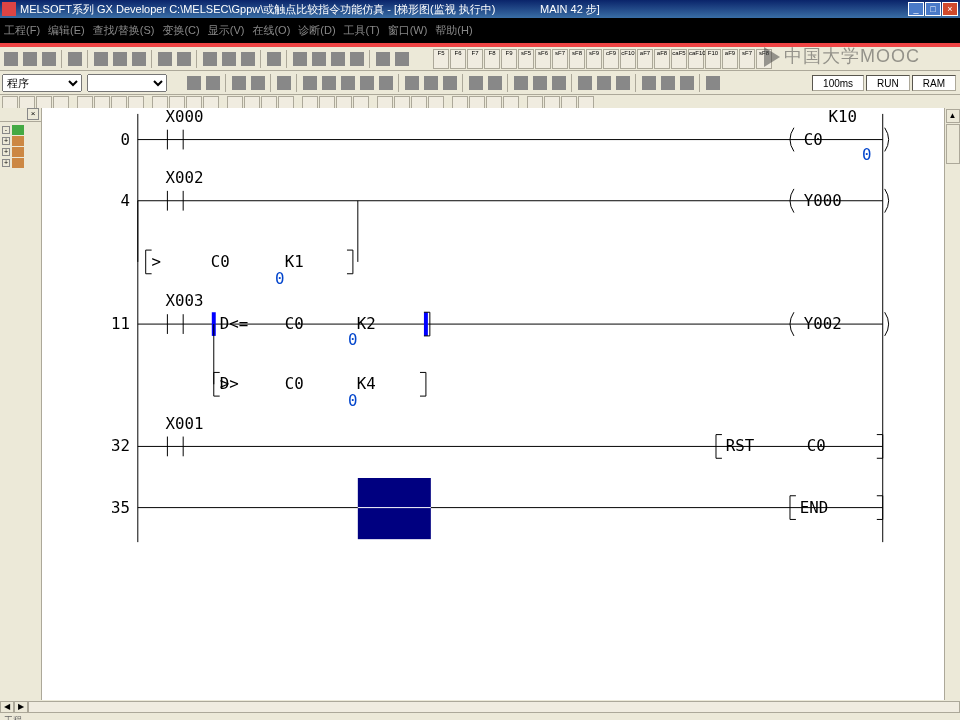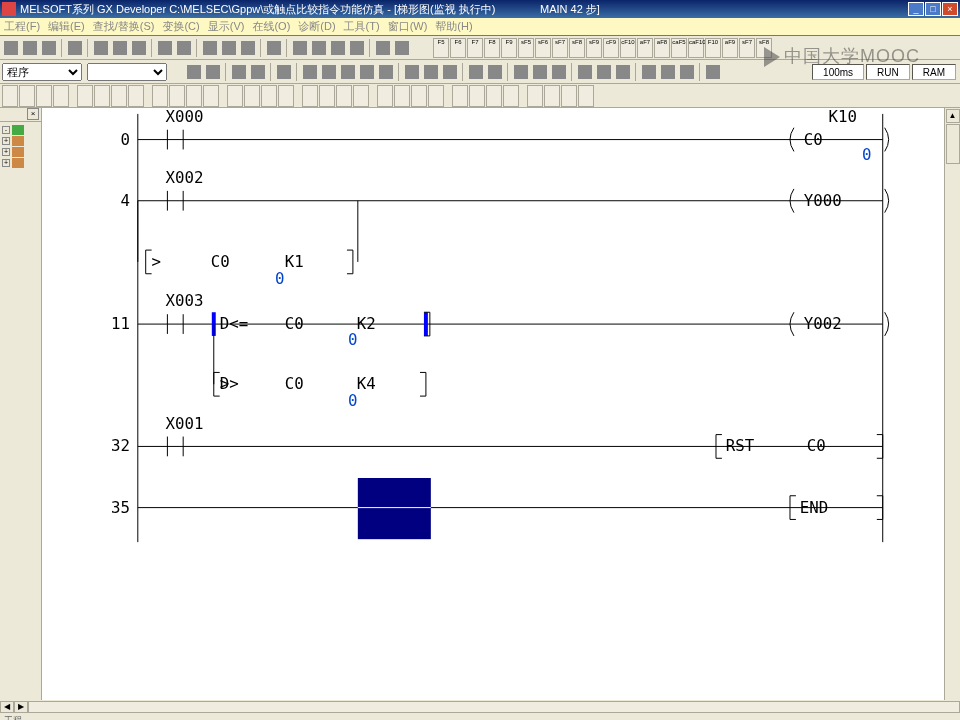--- a/index.html
+++ b/index.html
@@ -8,21 +8,21 @@
 
 .titlebar { background: linear-gradient(to bottom, #0a246a, #3a6ea5); height: 18px; color: #fff; display: flex; align-items: center; padding: 8px 2px; font-size: 11px; }
 .titlebar .app-icon { width: 14px; height: 14px; background: #d44; margin-right: 4px; }
 .titlebar .title-text { flex: 1; white-space: nowrap; overflow: hidden; }
 .titlebar .title-center { position: absolute; left: 540px; color: #fff; }
 .titlebar .win-btns { display: flex; gap: 1px; }
 .titlebar .win-btn { width: 16px; height: 14px; background: #4a7ac8; border: 1px solid #fff; color: #fff; font-size: 9px; text-align: center; line-height: 12px; cursor: pointer; }
 .titlebar .win-btn.close { background: #d04a2c; }
 
 
-.menubar { background: #fef9c3; height: 18px; display: flex; align-items: center; padding: 0 4px; font-size: 11px; color: #888; border-bottom: 1px solid #ef4444; }
+.menubar { background: #000000; height: 29px; display: flex; align-items: center; padding: 0 4px; font-size: 11px; color: #888; border-bottom: 4px solid #ef4444; }
 .menubar span { margin-right: 8px; cursor: pointer; }
 
 
 .toolbar { background: #ece9d8; height: 24px; display: flex; align-items: center; padding: 0 2px; border-bottom: 1px solid #aca899; gap: 1px; }
 .toolbar .tb-btn { width: 18px; height: 18px; border: 1px solid #ece9d8; background: #ece9d8; display: inline-flex; align-items: center; justify-content: center; cursor: pointer; }
 .toolbar .sep { width: 2px; height: 18px; border-left: 1px solid #aca899; margin: 0 2px; }
 .toolbar .icon { width: 14px; height: 14px; background: #888; }
 .toolbar select { font-size: 11px; height: 18px; margin-right: 4px; }
 .toolbar .wide { width: 80px; }
 .tb3-right { position: absolute; right: 4px; display: flex; gap: 2px; font-size: 10px; }

